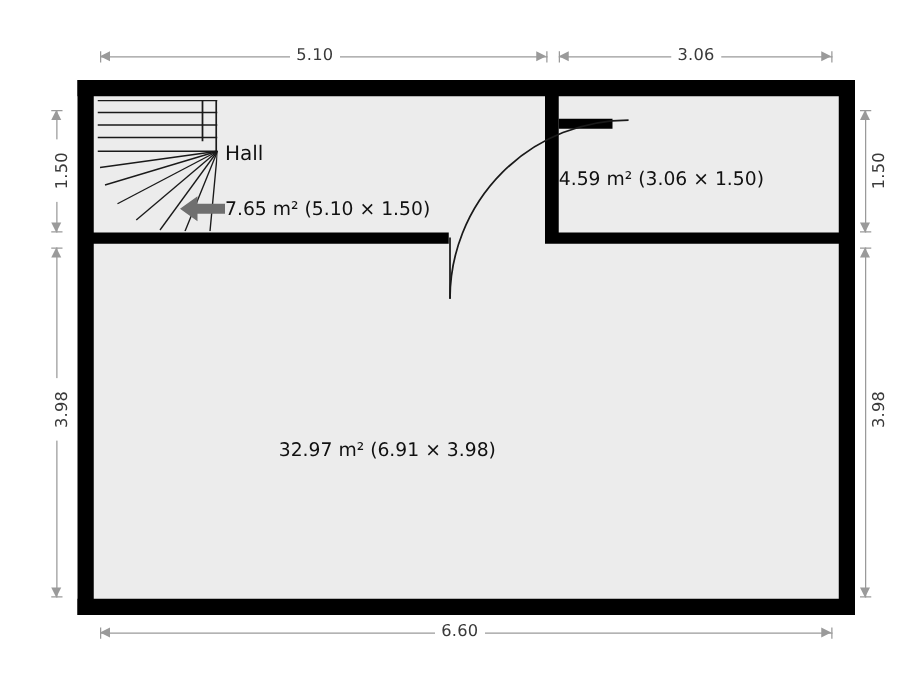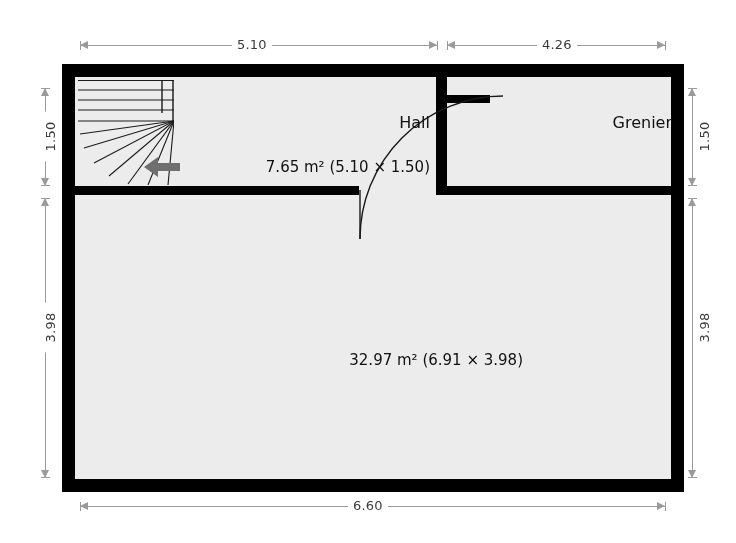--- a/index.html
+++ b/index.html
@@ -84,21 +84,21 @@
   }
   .arrow-down {
     border-left: 4px solid transparent;
     border-right: 4px solid transparent;
     border-top: 8px solid #9a9a9a;
   }
 
   
   .room-label {
     position: absolute;
-    text-align: right;
+    text-align: left;
     line-height: 1.5;
     white-space: nowrap;
   }
   .room-name {
     display: block;
     font-size: 16px;
     color: #111111;
   }
   .room-area {
     display: block;
@@ -188,21 +188,21 @@
   <div class="tick tick-v" style="left:437px; top:41px;"></div>
   <div class="arrow arrow-left" style="left:80px; top:41px;"></div>
   <div class="arrow arrow-right" style="left:429px; top:41px;"></div>
   <div class="dim-label" style="left:232px; top:37px;">5.10</div>
 
   <div class="dim-line dim-h" style="left:447px; top:45px; width:219px;"></div>
   <div class="tick tick-v" style="left:447px; top:41px;"></div>
   <div class="tick tick-v" style="left:665px; top:41px;"></div>
   <div class="arrow arrow-left" style="left:447px; top:41px;"></div>
   <div class="arrow arrow-right" style="left:657px; top:41px;"></div>
-  <div class="dim-label" style="left:537px; top:37px;">4.26</div>
+  <div class="dim-label" style="left:537px; top:37px;">3.06</div>
 
   <div class="dim-line dim-v" style="left:45px; top:88px; width:1px; height:98px;"></div>
   <div class="tick tick-h" style="left:41px; top:88px;"></div>
   <div class="tick tick-h" style="left:41px; top:185px;"></div>
   <div class="arrow arrow-up" style="left:41px; top:88px;"></div>
   <div class="arrow arrow-down" style="left:41px; top:178px;"></div>
   <div class="dim-label dim-label-v" style="left:25px; top:129px; width:40px; text-align:center; transform:rotate(-90deg);">1.50</div>
 
   <div class="dim-line dim-v" style="left:45px; top:198px; width:1px; height:280px;"></div>
   <div class="tick tick-h" style="left:41px; top:198px;"></div>
@@ -231,20 +231,20 @@
   <div class="arrow arrow-left" style="left:80px; top:502px;"></div>
   <div class="arrow arrow-right" style="left:657px; top:502px;"></div>
   <div class="dim-label" style="left:348px; top:498px;">6.60</div>
 
   <div class="room-label" style="left:180px; top:111px; width:250px;">
     <span class="room-name">Hall</span>
     <span class="room-area">7.65 m² (5.10 × 1.50)</span>
   </div>
 
   <div class="room-label" style="left:447px; top:111px; width:225px;">
-    <span class="room-name">Grenier</span>
+    <span class="room-area">4.59 m² (3.06 × 1.50)</span>
   </div>
 
   <div class="room-label" style="left:223px; top:328px; width:300px;">
     <span class="room-area">32.97 m² (6.91 × 3.98)</span>
   </div>
 
 </div>
 
 </body></html>

